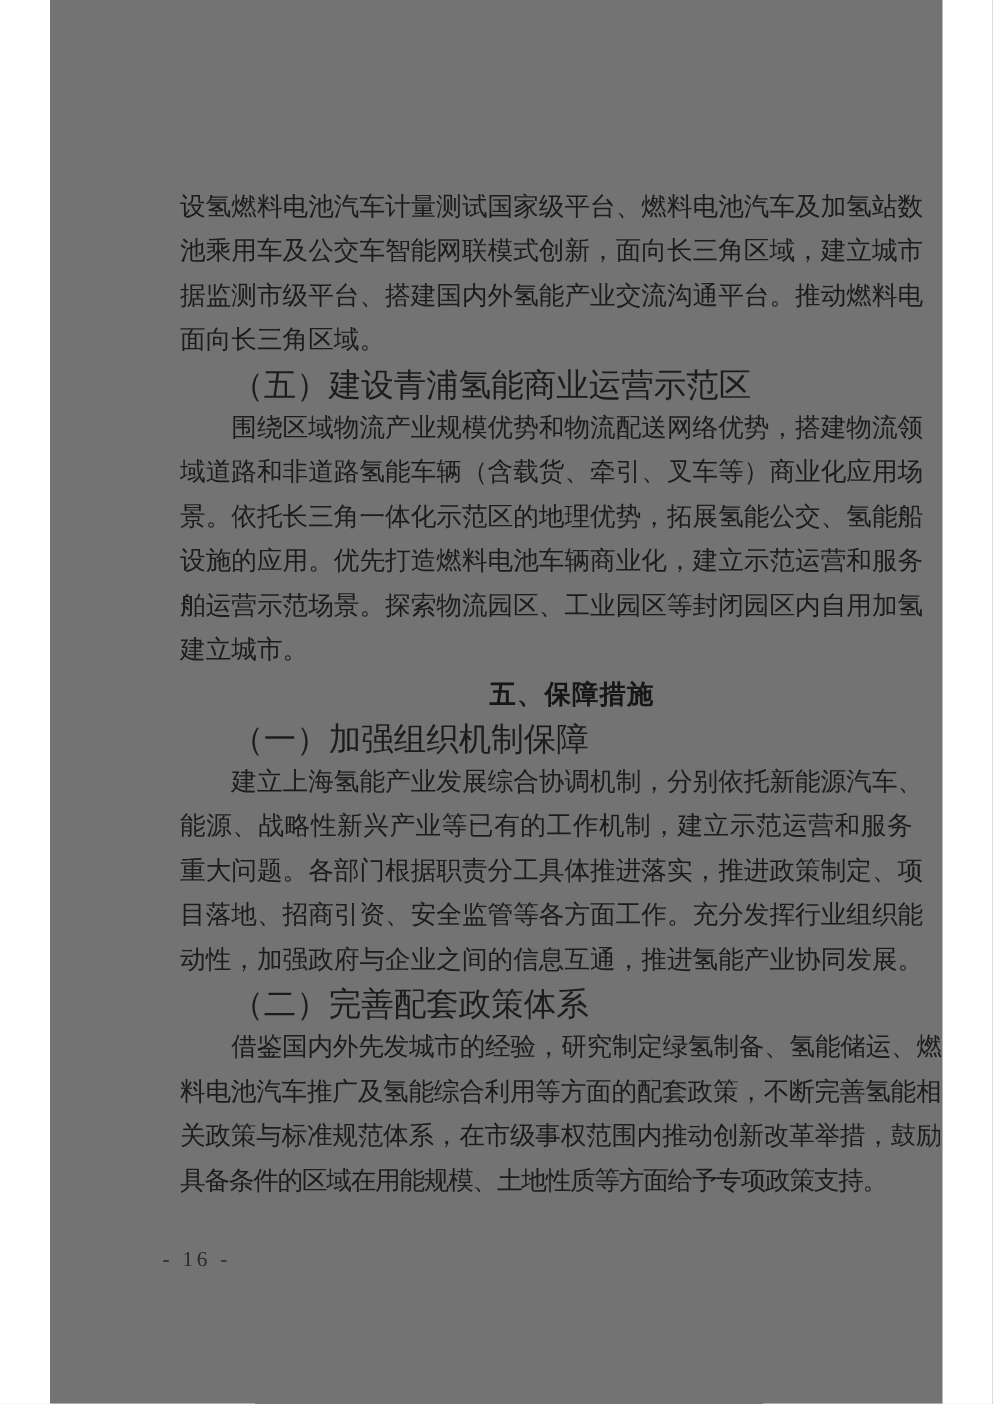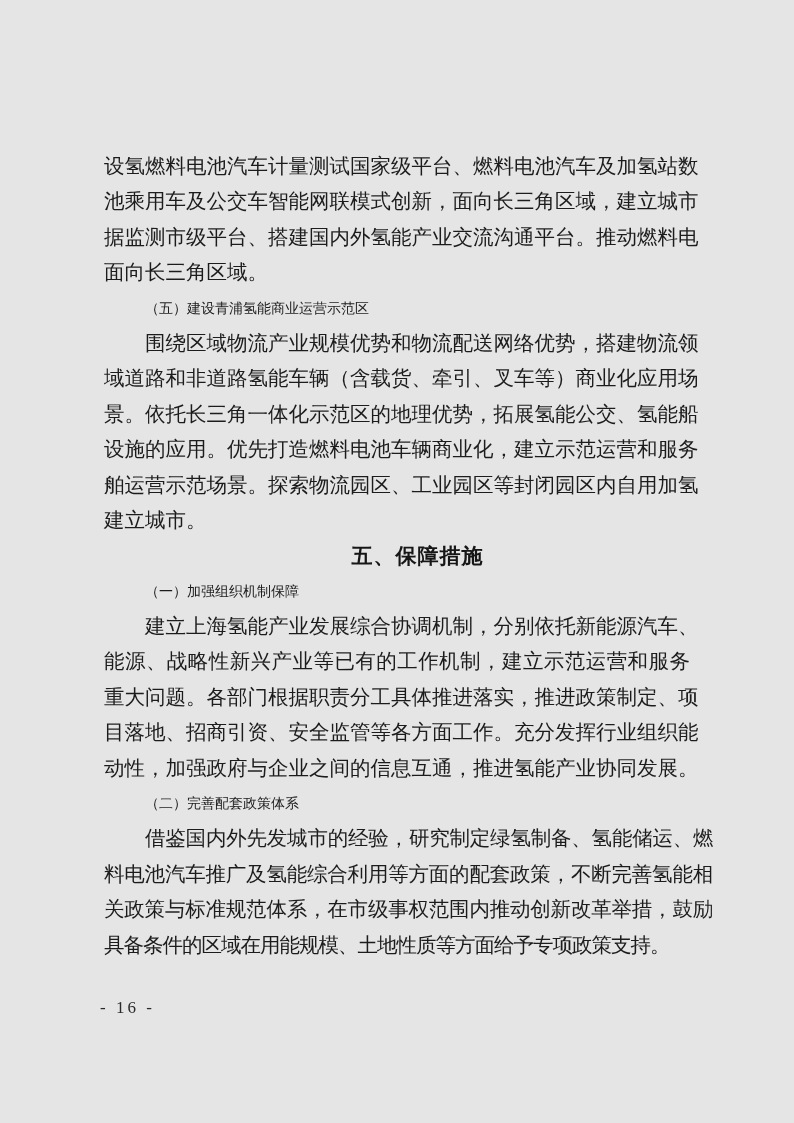--- a/index.html
+++ b/index.html
@@ -1,22 +1,22 @@
 <!DOCTYPE html>
 <html><head>
 <meta charset="utf-8">
 <style>
   * { margin: 0; padding: 0; box-sizing: border-box; }
   html, body { background: #ffffff; }
   .page {
     position: relative;
-    width: 794px;
+    width: 714px;
     height: 1123px;
     margin: 0 auto;
-    background: #e5e5e5;
+    background: #737373;
     font-family: "Liberation Serif", serif;
     color: #1c1c1c;
     overflow: hidden;
   }
   .content {
     position: absolute;
     left: 104px;
     top: 149px;
     width: 586px;
     font-size: 20.5px;
@@ -40,24 +40,24 @@
   .para.tight .line:not(:last-child) { text-align-last: justify; letter-spacing: -0.2px; }
   .heading-line { padding-left: 41px; }
   .chapter-heading {
     font-weight: 700;
     font-size: 21px;
     letter-spacing: 1px;
     font-family: "Liberation Sans", sans-serif;
     color: #161616;
     text-align: center;
   }
-  .sub-heading { font-size: 14px; }
+  .sub-heading { font-size: 26px; }
   .footer {
     position: absolute;
-    left: 100px;
+    left: 90px;
     top: 997px;
     height: 22px;
     line-height: 22px;
   }
   .page-number {
     font-size: 17px;
     letter-spacing: 3px;
     color: #2a2a2a;
     font-family: "Liberation Serif", serif;
   }

